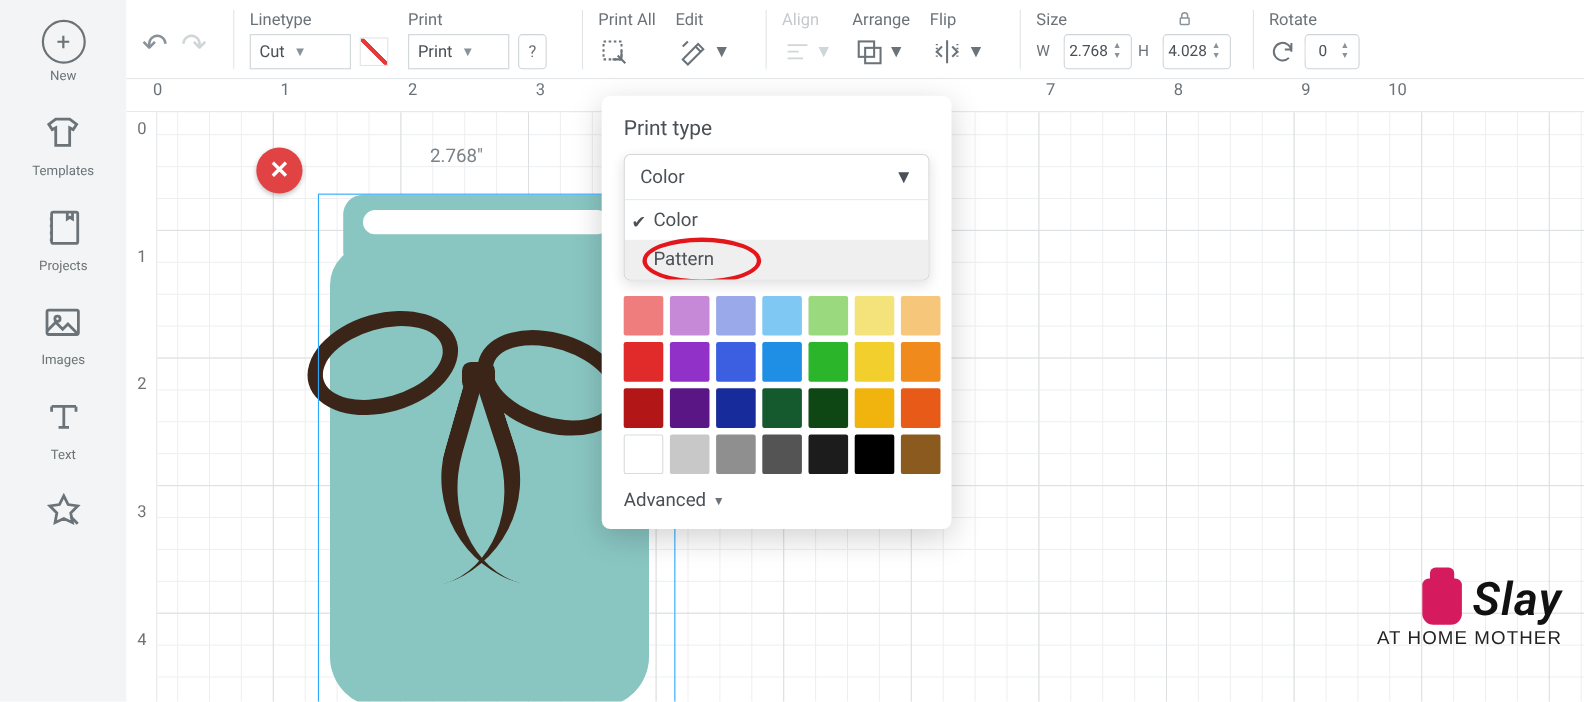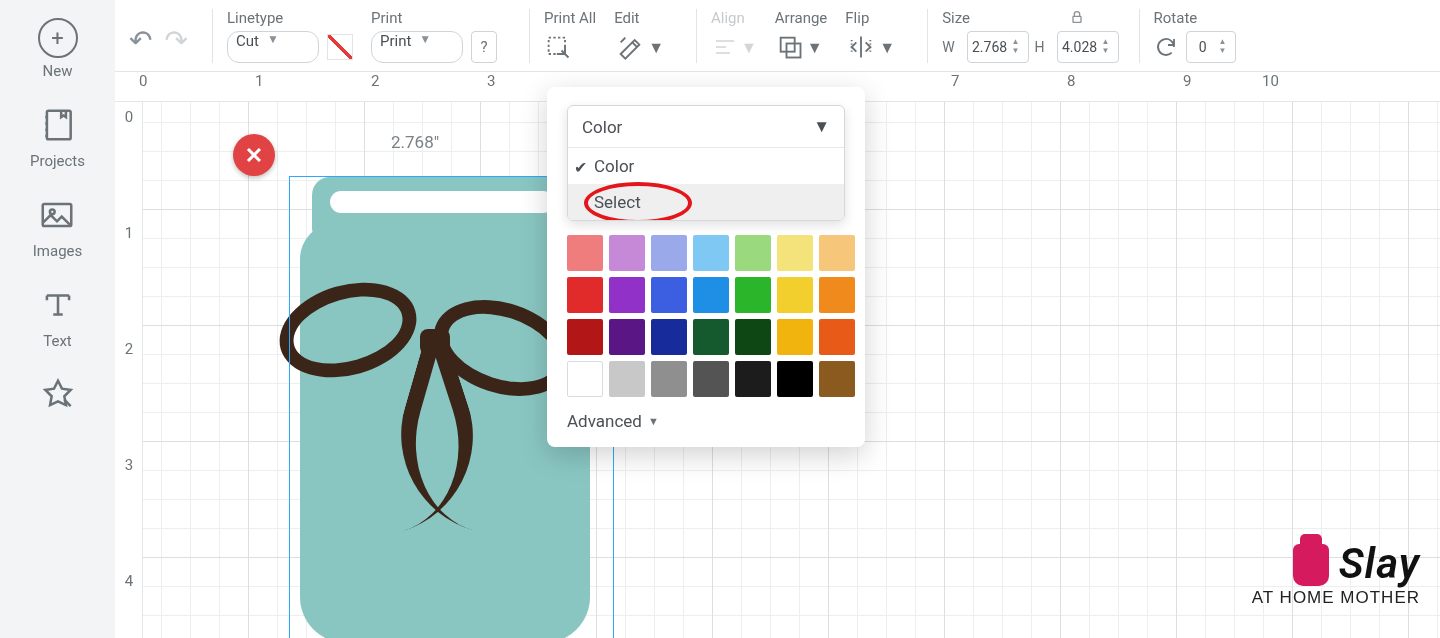--- a/index.html
+++ b/index.html
@@ -2,37 +2,37 @@
 <html><head>
 <meta charset="utf-8">
 <style>
   * { box-sizing: border-box; margin: 0; padding: 0; font-family: -apple-system, BlinkMacSystemFont, "Segoe UI", Roboto, Helvetica, Arial, sans-serif; }
   body { width: 1440px; height: 638px; overflow: hidden; background: #fff; position: relative; }
 
   
   .sidebar { position: absolute; left: 0; top: 0; width: 115px; height: 638px; background: #f2f4f5; display: flex; flex-direction: column; align-items: center; padding-top: 18px; gap: 26px; }
   .sidebar-item { display: flex; flex-direction: column; align-items: center; gap: 4px; cursor: pointer; }
   .sidebar-item .icon { color: #6b7378; }
-  .sidebar-item .lbl { font-size: 15px; color: #6b7378; }
+  .sidebar-item .lbl { font-size: 12px; color: #6b7378; }
   .icon-circle { width: 40px; height: 40px; border: 2px solid #6b7378; border-radius: 50%; display: flex; align-items: center; justify-content: center; font-size: 22px; color: #6b7378; }
 
   
   .toolbar { position: absolute; left: 115px; right:0; top: 0; height: 72px; background: #fff; border-bottom: 1px solid #e2e5e7; display: flex; align-items: flex-end; padding: 0 14px 8px; }
   .tools-left { display:flex; align-items:center; margin-bottom:6px; margin-right:10px;}
   .undo-redo { display:flex; gap:12px; }
   .arrow-btn { font-size: 28px; color: #8a9299; cursor:pointer; }
   .arrow-btn.disabled { color: #d0d5d8; }
 
   .v-divider { width:1px; height: 54px; background:#e2e5e7; margin: 0 14px 0; align-self:flex-end;}
 
   .tool-group { display:flex; flex-direction:column; gap:4px; margin-right:18px; }
   .tool-label { font-size:15px; color:#6b7378; }
   .tool-body { display:flex; align-items:center; gap:8px; height:32px;}
 
-  .select-box { height:32px; border:1px solid #cfd4d8; border-radius:12px; display:flex; padding:0 8px; gap:8px; color:#4a5055; font-size:15px; cursor:pointer; background:#fff;}
+  .select-box { height:32px; border:1px solid #cfd4d8; border-radius:0; display:flex; align-items:center; padding:0 8px; gap:8px; color:#4a5055; font-size:15px; cursor:pointer; background:#fff;}
   .select-box .caret { font-size:12px; color:#8a9299;}
 
   .color-swatch { width:26px; height:26px; }
   .swatch-diag { background: linear-gradient(to top right, #fff 0%, #fff calc(50% - 2px), #e63a3a calc(50% - 2px), #e63a3a calc(50% + 2px), #fff calc(50% + 2px)); border:1px solid #e0e4e6;}
 
   .help-btn { width:26px; height:32px; border:1px solid #cfd4d8; border-radius:4px; display:flex; align-items:center; justify-content:center; color:#6b7378; font-size:15px; cursor:pointer;}
 
   .icon-btn { display:flex; align-items:center; justify-content:center; height:32px; color:#6b7378;}
 
   .size-input { width:62px; height:32px; border:1px solid #cfd4d8; border-radius:4px; display:flex; align-items:center; background:#fff;}
@@ -79,34 +79,42 @@
   .dd-opt.highlight { background:#efefef;}
   .circle-red { position:absolute; width:108px; height:42px; border:4px solid #e3161c; border-radius:50%; left:16px; top:-2px; pointer-events:none;}
 
   .swatch-grid { display:grid; grid-template-columns: repeat(7, 36px); gap:6px; margin-top:14px;}
   .sw { width:36px; height:36px; border-radius:2px; cursor:pointer;}
   .sw.white { border:1px solid #d8dcdf;}
 
   .advanced { display:flex; align-items:center; gap:6px; margin-top:14px; font-size:17px; color:#4a5055; cursor:pointer;}
 
   
-  .watermark { position:absolute; right:20px; bottom:30px; text-align:center; font-family: Georgia, serif; }
+  .watermark { position:absolute; right:20px; bottom:48px; text-align:center; font-family: Georgia, serif; }
   .watermark .top { font-style:italic; font-weight:600; font-size:42px; letter-spacing:1px; color:#111; display:flex; align-items:flex-end; justify-content:flex-end; gap:4px;}
   .watermark .bot { font-family: Arial, sans-serif; font-size:17px; letter-spacing:1px; color:#222;}
   .apron { width:48px; height:54px; display:inline-block; position:relative; }
   .apron-body { position:absolute; width:36px; height:42px; left:6px; top:10px; background:#d51b5d; border-radius:6px 6px 10px 10px;}
   .apron-top { position:absolute; width:22px; height:14px; left:13px; top:0; background:#d51b5d; border-radius:5px 5px 0 0;}
 </style>
 </head>
 <body>
 
 <div class="sidebar">
   <div class="sidebar-item">
     <div class="icon icon-circle">+</div>
     <div class="lbl">New</div>
+  </div>
+  <div class="sidebar-item">
+    <div class="icon">
+      <svg width="38" height="38" viewBox="0 0 24 24" fill="none" stroke="#6b7378" stroke-width="1.6">
+          <path d="M4 7l4-3h8l4 3-2 3-2-1v10H8V9L6 10 4 7z"></path>
+        </svg>
+    </div>
+    <div class="lbl">Templates</div>
   </div>
   <div class="sidebar-item">
     <div class="icon">
       <svg width="38" height="38" viewBox="0 0 24 24" fill="none" stroke="#6b7378" stroke-width="1.6">
           <rect x="5" y="3" width="15" height="18" rx="1"></rect>
           <path d="M5 7h-1M5 11h-1M5 15h-1M5 19h-1M14 3v4l1.5-1 1.5 1V3"></path>
         </svg>
     </div>
     <div class="lbl">Projects</div>
   </div>
@@ -322,31 +330,32 @@
     <div class="bow-loop-r"></div>
     <div class="bow-tail-l"></div>
     <div class="bow-tail-r"></div>
     <div class="bow-knot"></div>
   </div>
   <div class="sel-outline"></div>
   <div class="close-badge">✕</div>
 </div>
 
 <div class="popover">
+  <h3>Print type</h3>
   <div class="dropdown-open">
     <div class="dd-top">
       <span>Color</span>
       <span class="caret">▼</span>
     </div>
     <div class="dd-opt">
       <span class="check">✔</span>
       <span>Color</span>
     </div>
     <div class="dd-opt highlight" style="position:relative">
-      <span>Select</span>
+      <span>Pattern</span>
       <div class="circle-red"></div>
     </div>
   </div>
   <div class="swatch-grid" id="swatches">
       <div class="sw" style="background: rgb(240, 125, 125);"></div>
       <div class="sw" style="background: rgb(197, 137, 216);"></div>
       <div class="sw" style="background: rgb(154, 169, 234);"></div>
       <div class="sw" style="background: rgb(127, 200, 243);"></div>
       <div class="sw" style="background: rgb(155, 217, 127);"></div>
       <div class="sw" style="background: rgb(244, 226, 122);"></div>

